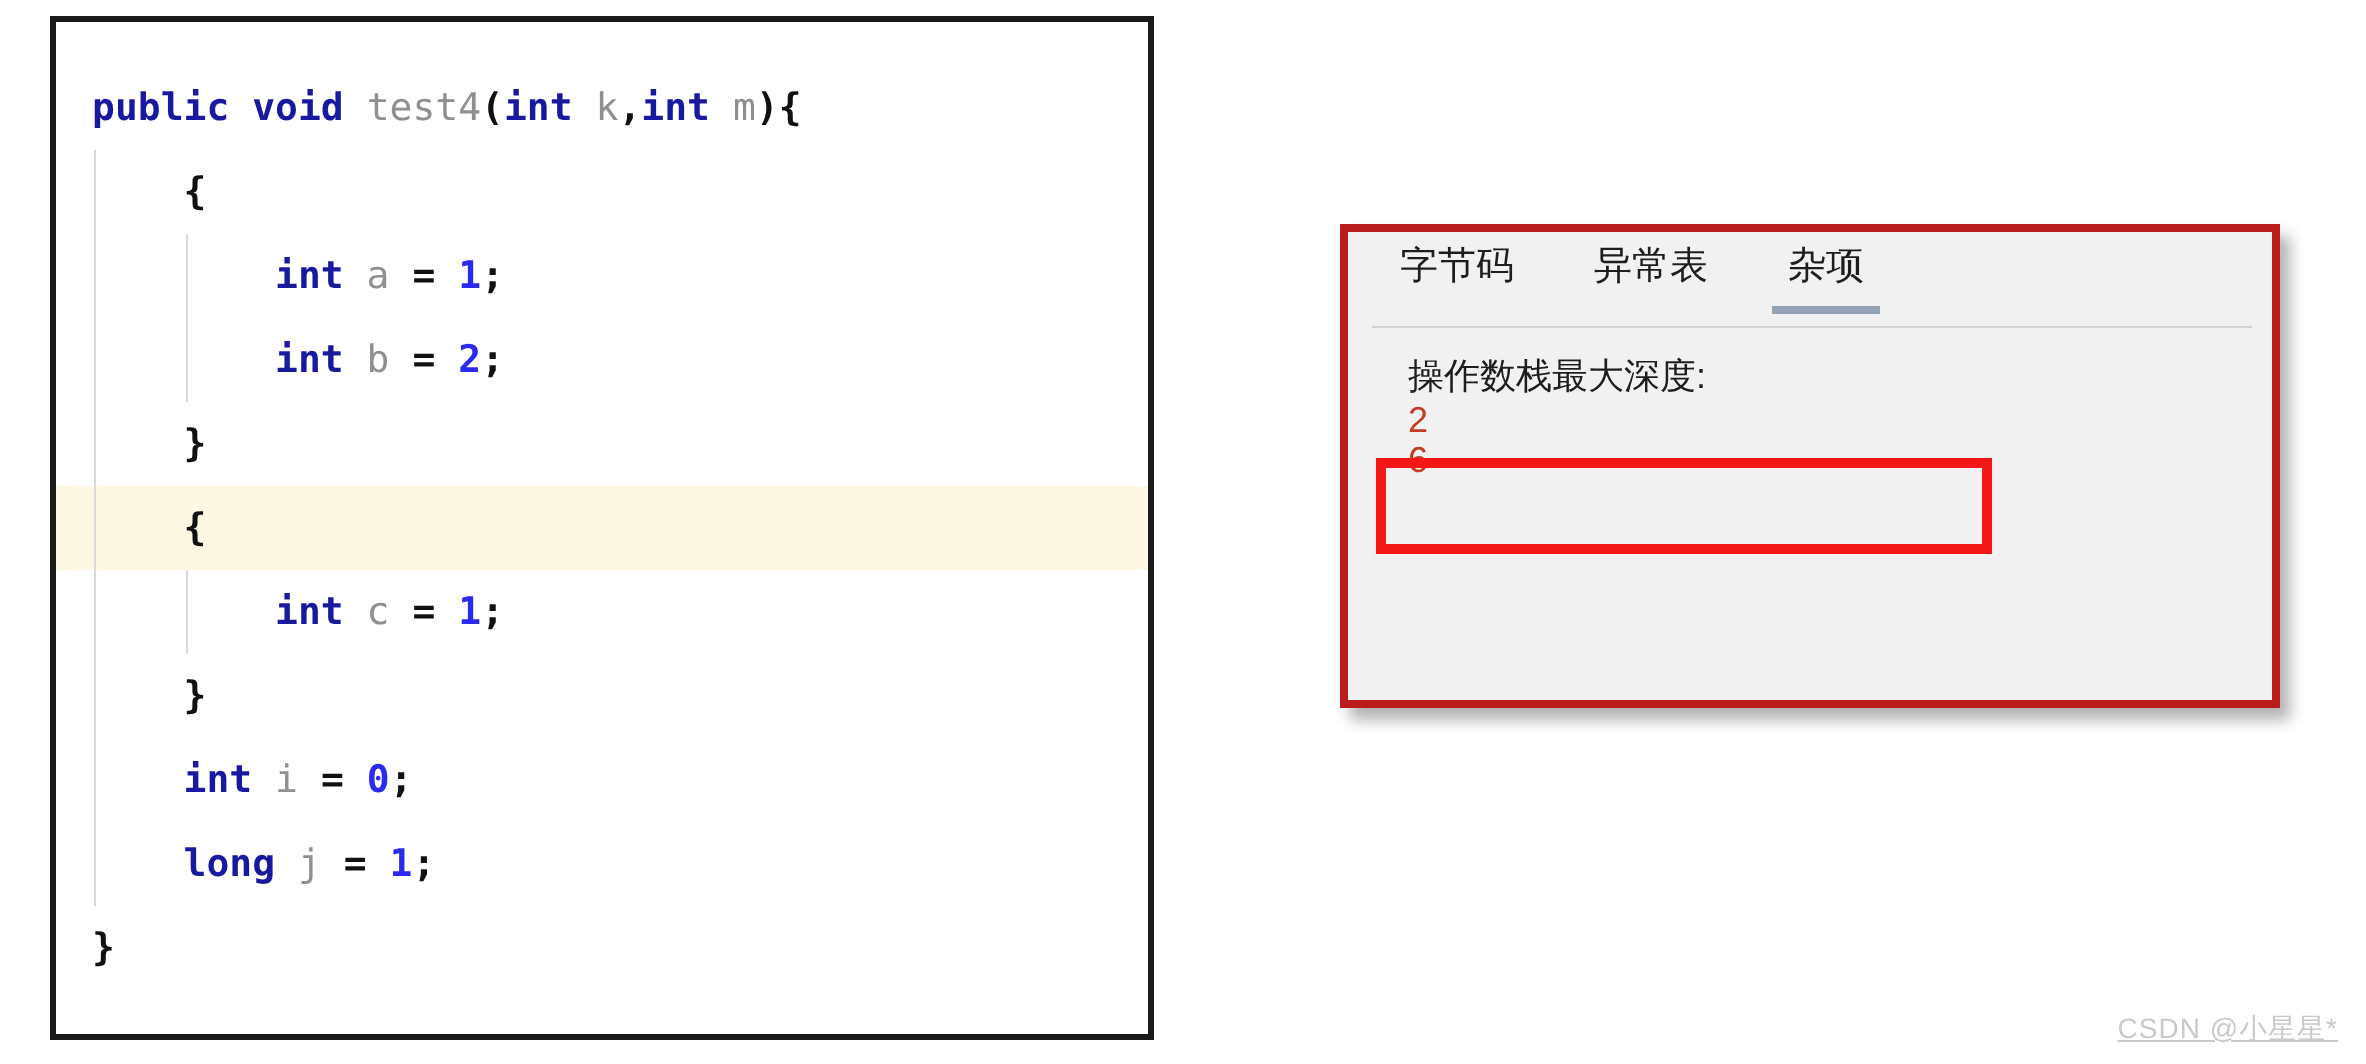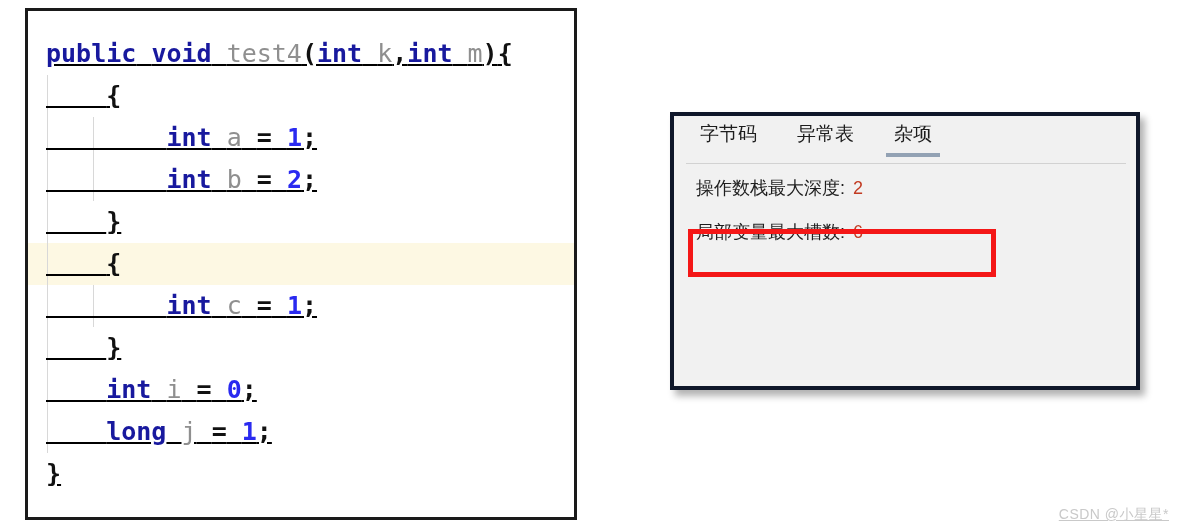--- a/index.html
+++ b/index.html
@@ -24,24 +24,23 @@
     height: 512px;
     background: #ffffff;
     border: 3px solid #1a1a1a;
     box-sizing: border-box;
     overflow: hidden;
   }
   #code-lines {
     position: relative;
     padding-top: 22px;
     font-family: "DejaVu Sans Mono", "Liberation Mono", monospace;
-    font-size: 25px;
+    font-size: 19px;
     line-height: 42px;
     white-space: pre;
-    text-decoration: underline;
   }
   .code-line {
     position: relative;
     height: 42px;
     line-height: 42px;
     padding-left: 18px;
     box-sizing: border-box;
   }
   .code-line.hl {
     background: #fdf8e3;
@@ -62,23 +61,23 @@
   .tok-num  { color: #2a2af0; font-weight: bold; }
   .tok-pun  { color: #111111; font-weight: bold; }
   .tok-plain{ color: #111111; }
 
   
   #info-panel {
     position: absolute;
     left: 670px;
     top: 112px;
     width: 470px;
-    height: 278px;
+    height: 242px;
     background: #f1f1f1;
-    border: 4px solid #0f172a;
+    border: 4px solid #b91c1c;
     box-sizing: border-box;
     box-shadow: 5px 6px 7px rgba(0,0,0,0.30);
   }
   #tabstrip {
     position: relative;
     height: 48px;
     padding-left: 24px;
     display: flex;
     align-items: center;
     gap: 36px;
@@ -111,20 +110,21 @@
   #rows {
     position: relative;
     padding: 12px 0 0 22px;
   }
   .info-row {
     display: flex;
     align-items: baseline;
     height: 44px;
     font-size: 18px;
     color: #1d1d1d;
+    flex-direction: column;
   }
   .info-row .label { white-space: pre; }
   .info-row .value {
     color: #c23b22;
     margin-left: 8px;
   }
   .info-row.wide-gap .value { margin-left: 42px; }
 
   
   #red-box {
@@ -162,21 +162,20 @@
       <div class="tab"><span>异常表</span></div>
       <div class="tab active"><span>杂项</span></div>
     </div>
   <div id="tab-underline"></div>
   <div id="rows">
       <div class="info-row">
         <span class="label">操作数栈最大深度:</span>
         <span class="value">2</span>
       </div>
       <div class="info-row">
-        <span class="label">局部变量最大槽数:</span>
         <span class="value">6</span>
       </div>
     </div>
 </div>
 
 <div id="red-box"></div>
 
 <div id="watermark">CSDN @小星星*</div>
 
 </body></html>

